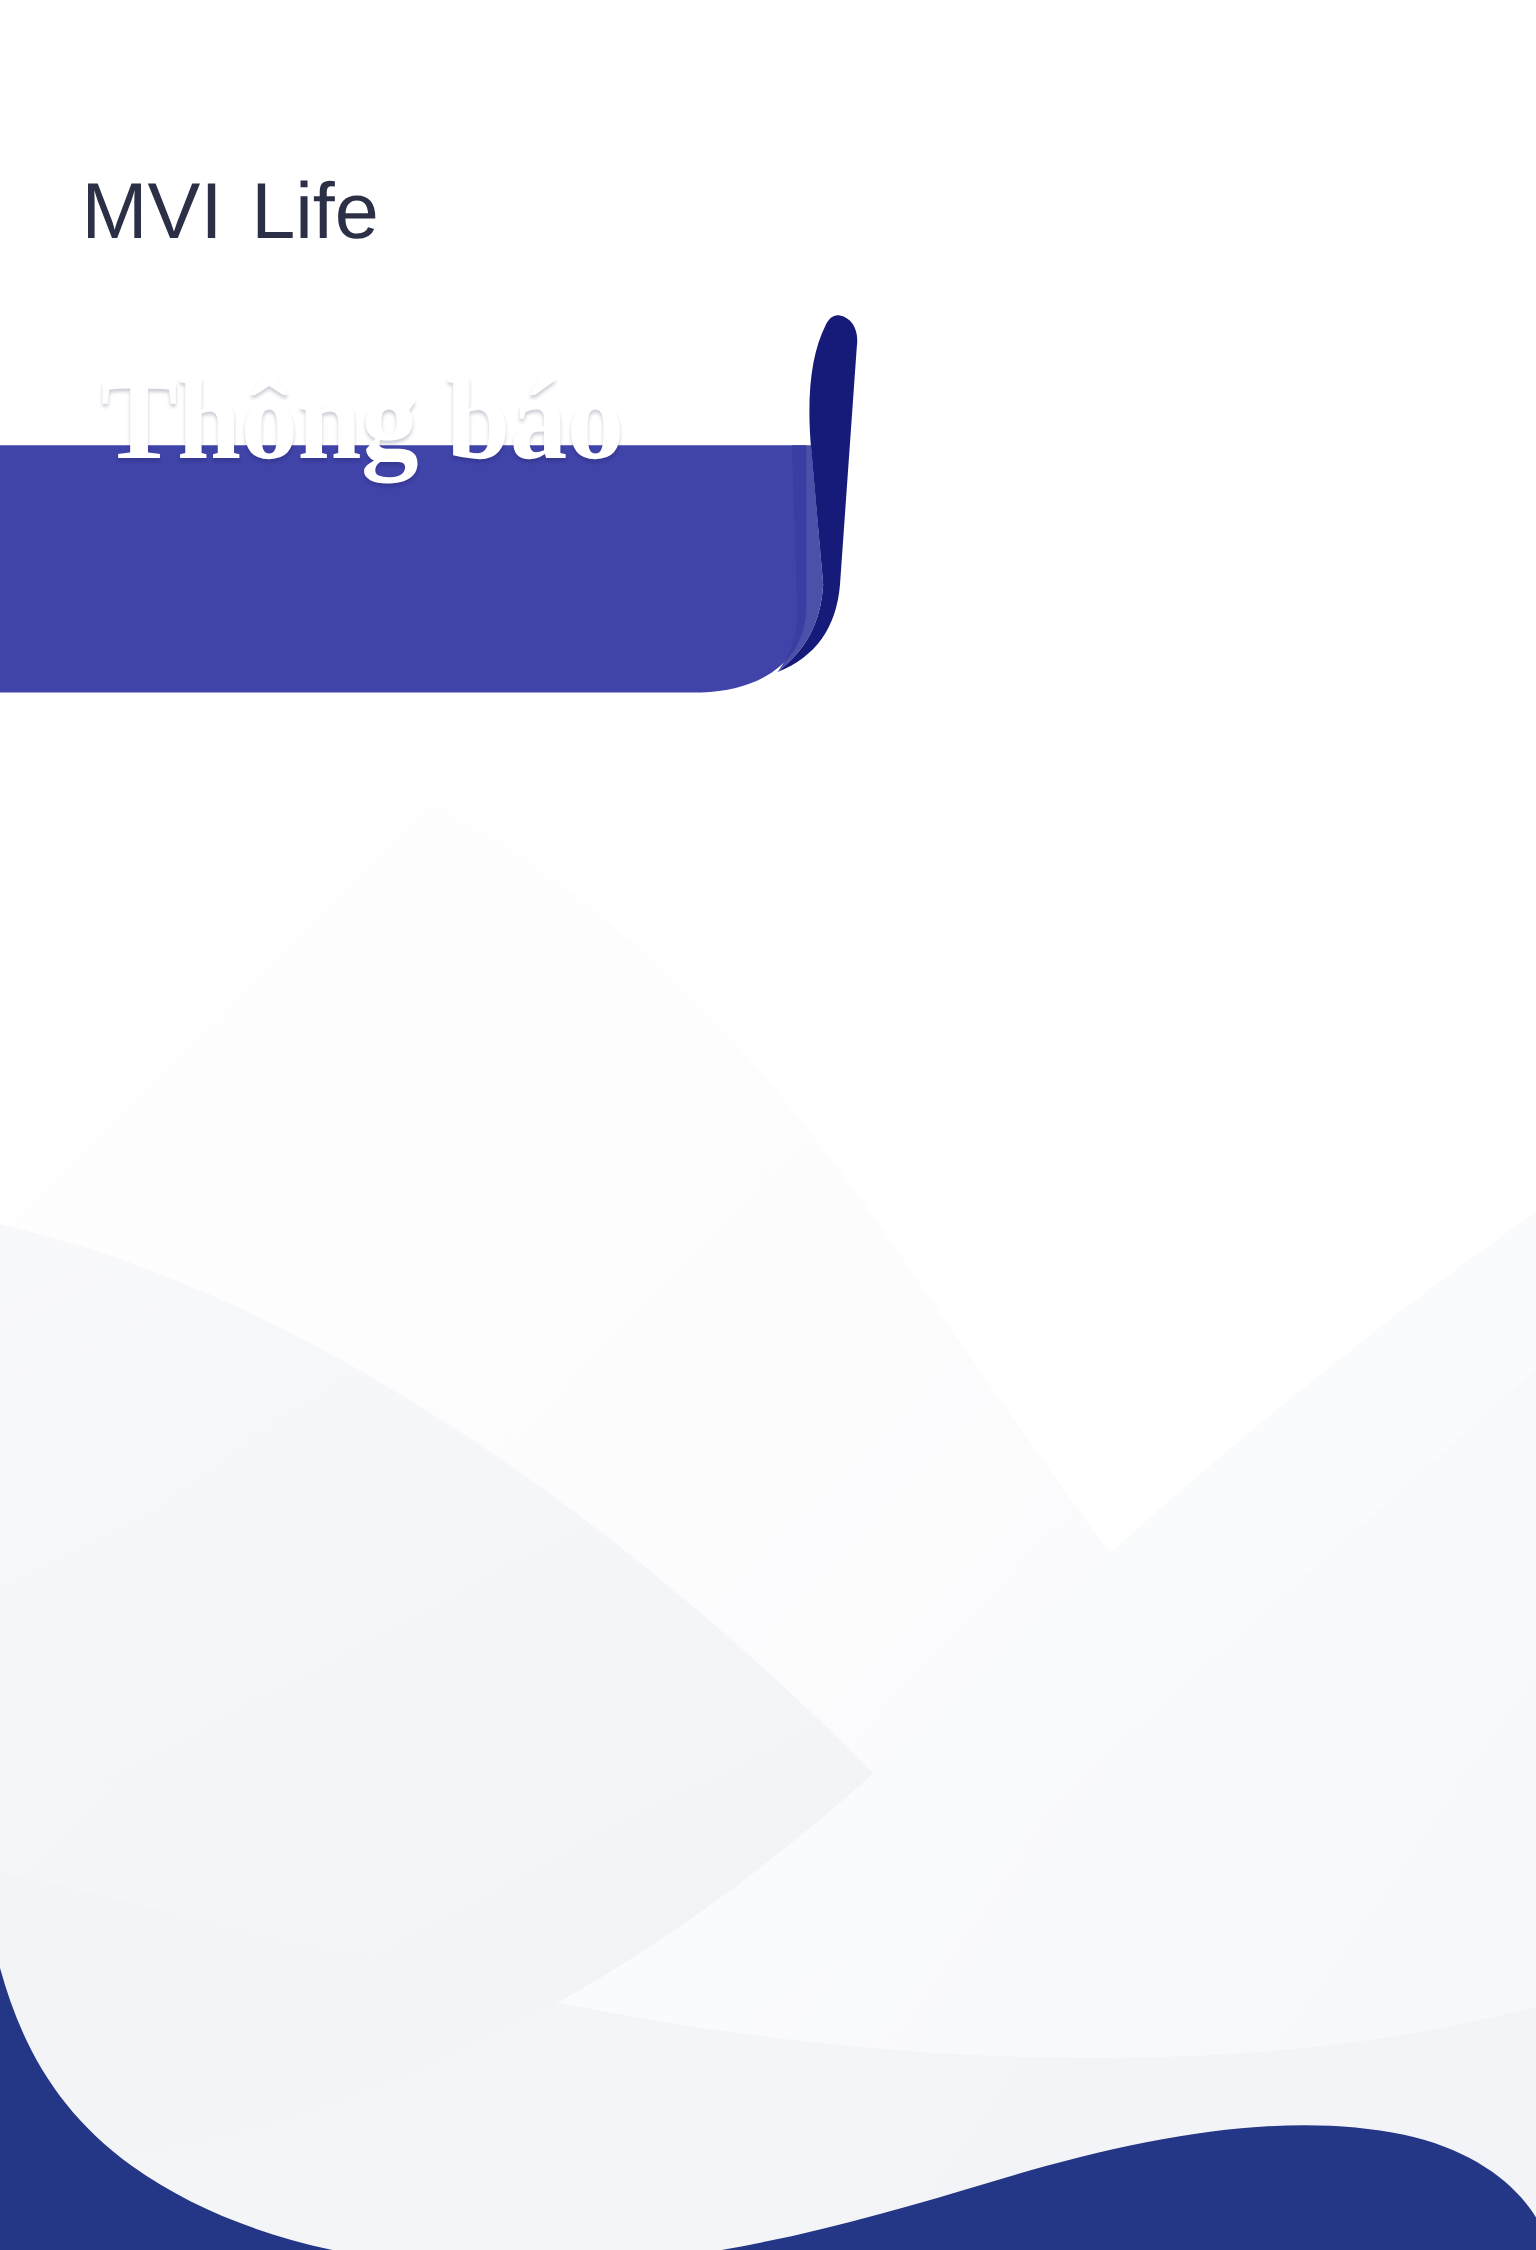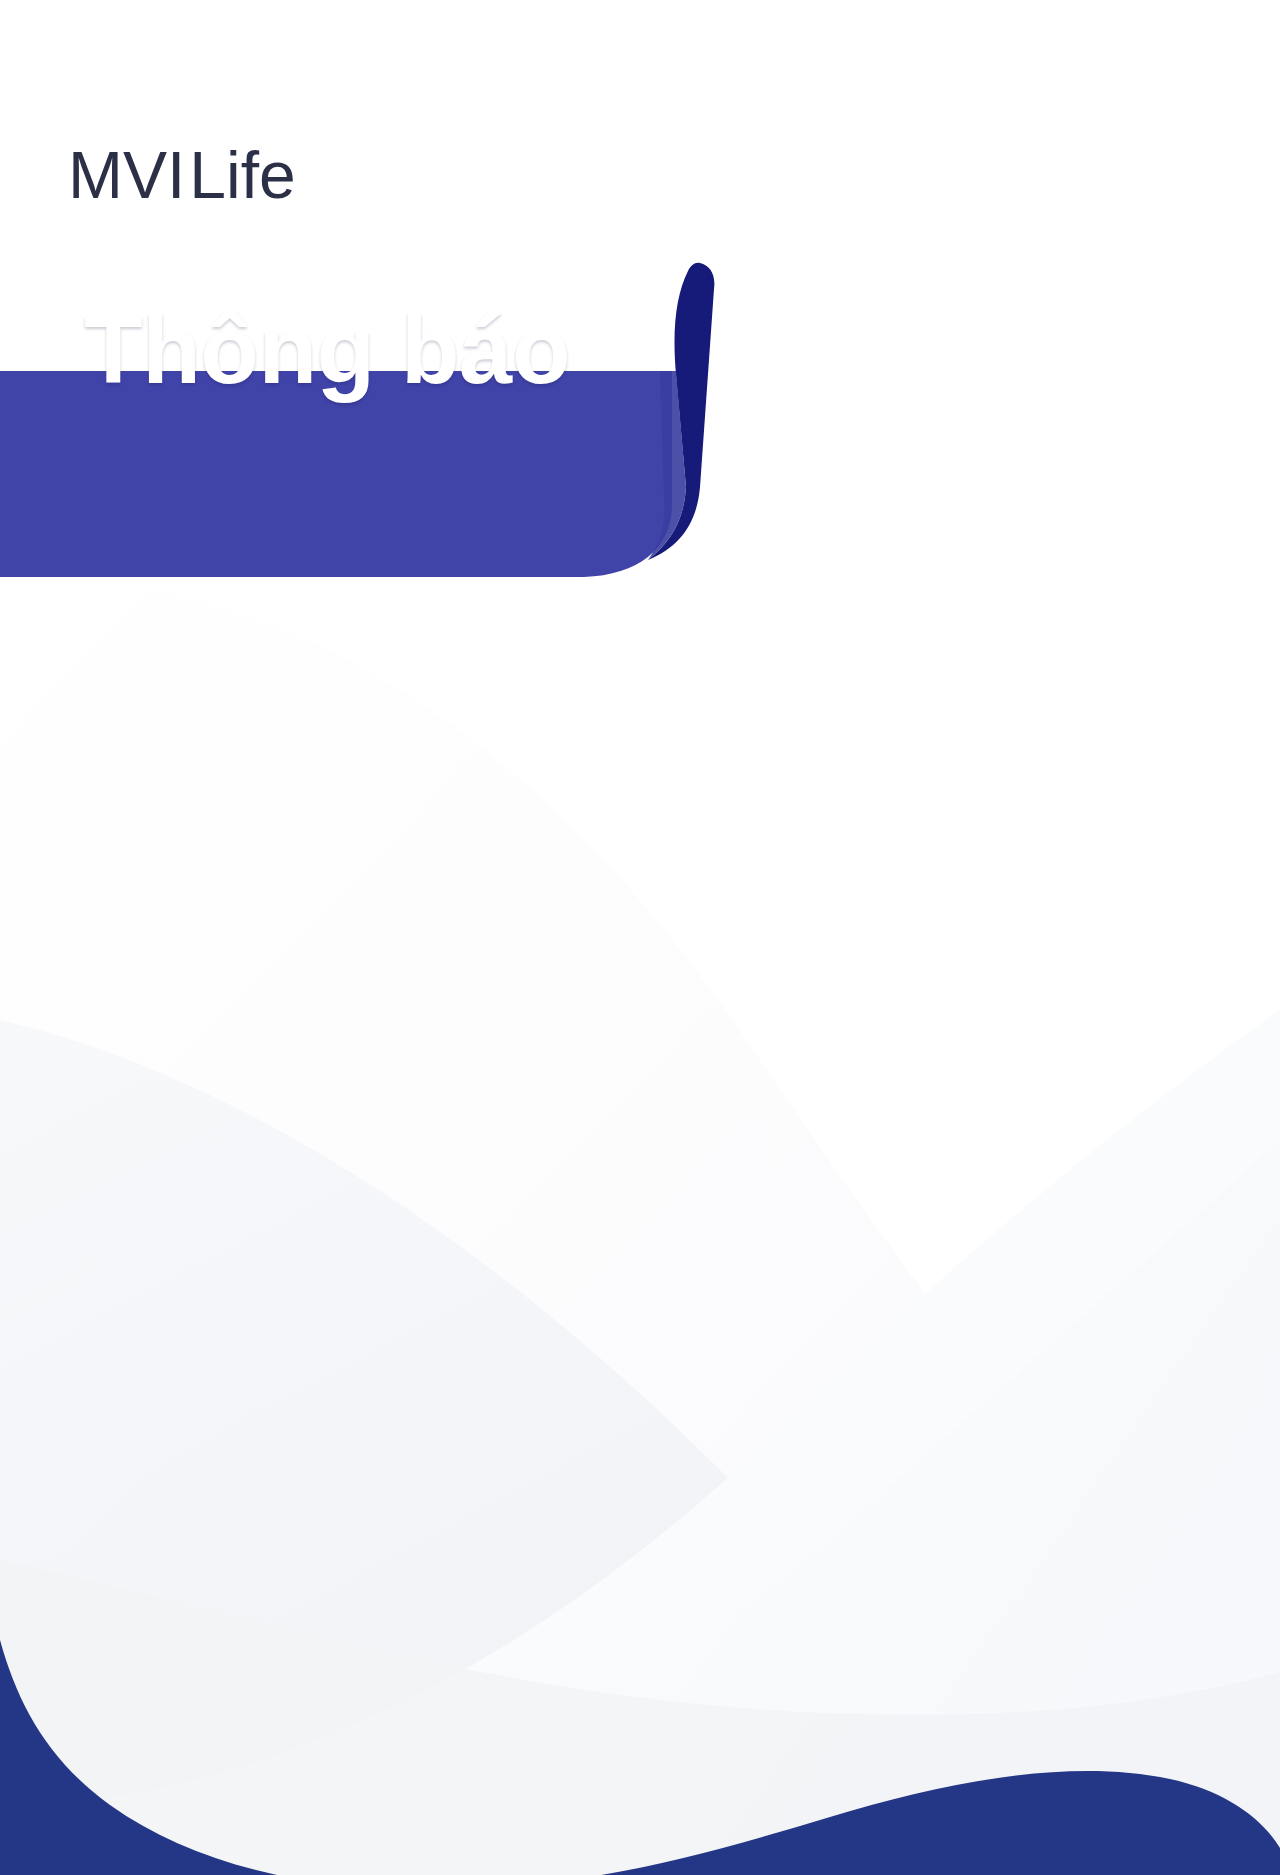--- a/index.html
+++ b/index.html
@@ -46,21 +46,21 @@
     color: #2b3047;
     font-size: 66px;
     letter-spacing: -0.5px;
   }
   .logo .logo-mark {
     font-weight: 400;
     letter-spacing: 0px;
   }
   .logo .logo-word {
     font-weight: 400;
-    margin-left: 4px;
+    margin-left: 24px;
     letter-spacing: 0px;
   }
 
   
   .ribbon {
     position: absolute;
     left: 0;
     top: 255px;
     width: 760px;
     height: 330px;
@@ -80,20 +80,21 @@
     left: 84px;
     top: 38px;
     z-index: 6;
     color: #ffffff;
     font-size: 96px;
     font-weight: 700;
     line-height: 1.18;
     letter-spacing: -0.5px;
     white-space: nowrap;
     text-shadow: 0 2px 3px rgba(20,22,70,0.22);
+    font-family: Liberation Serif, serif;
   }
 
   
   .content-area {
     position: absolute;
     left: 0;
     top: 600px;
     width: 1280px;
     height: 1000px;
     z-index: 2;

